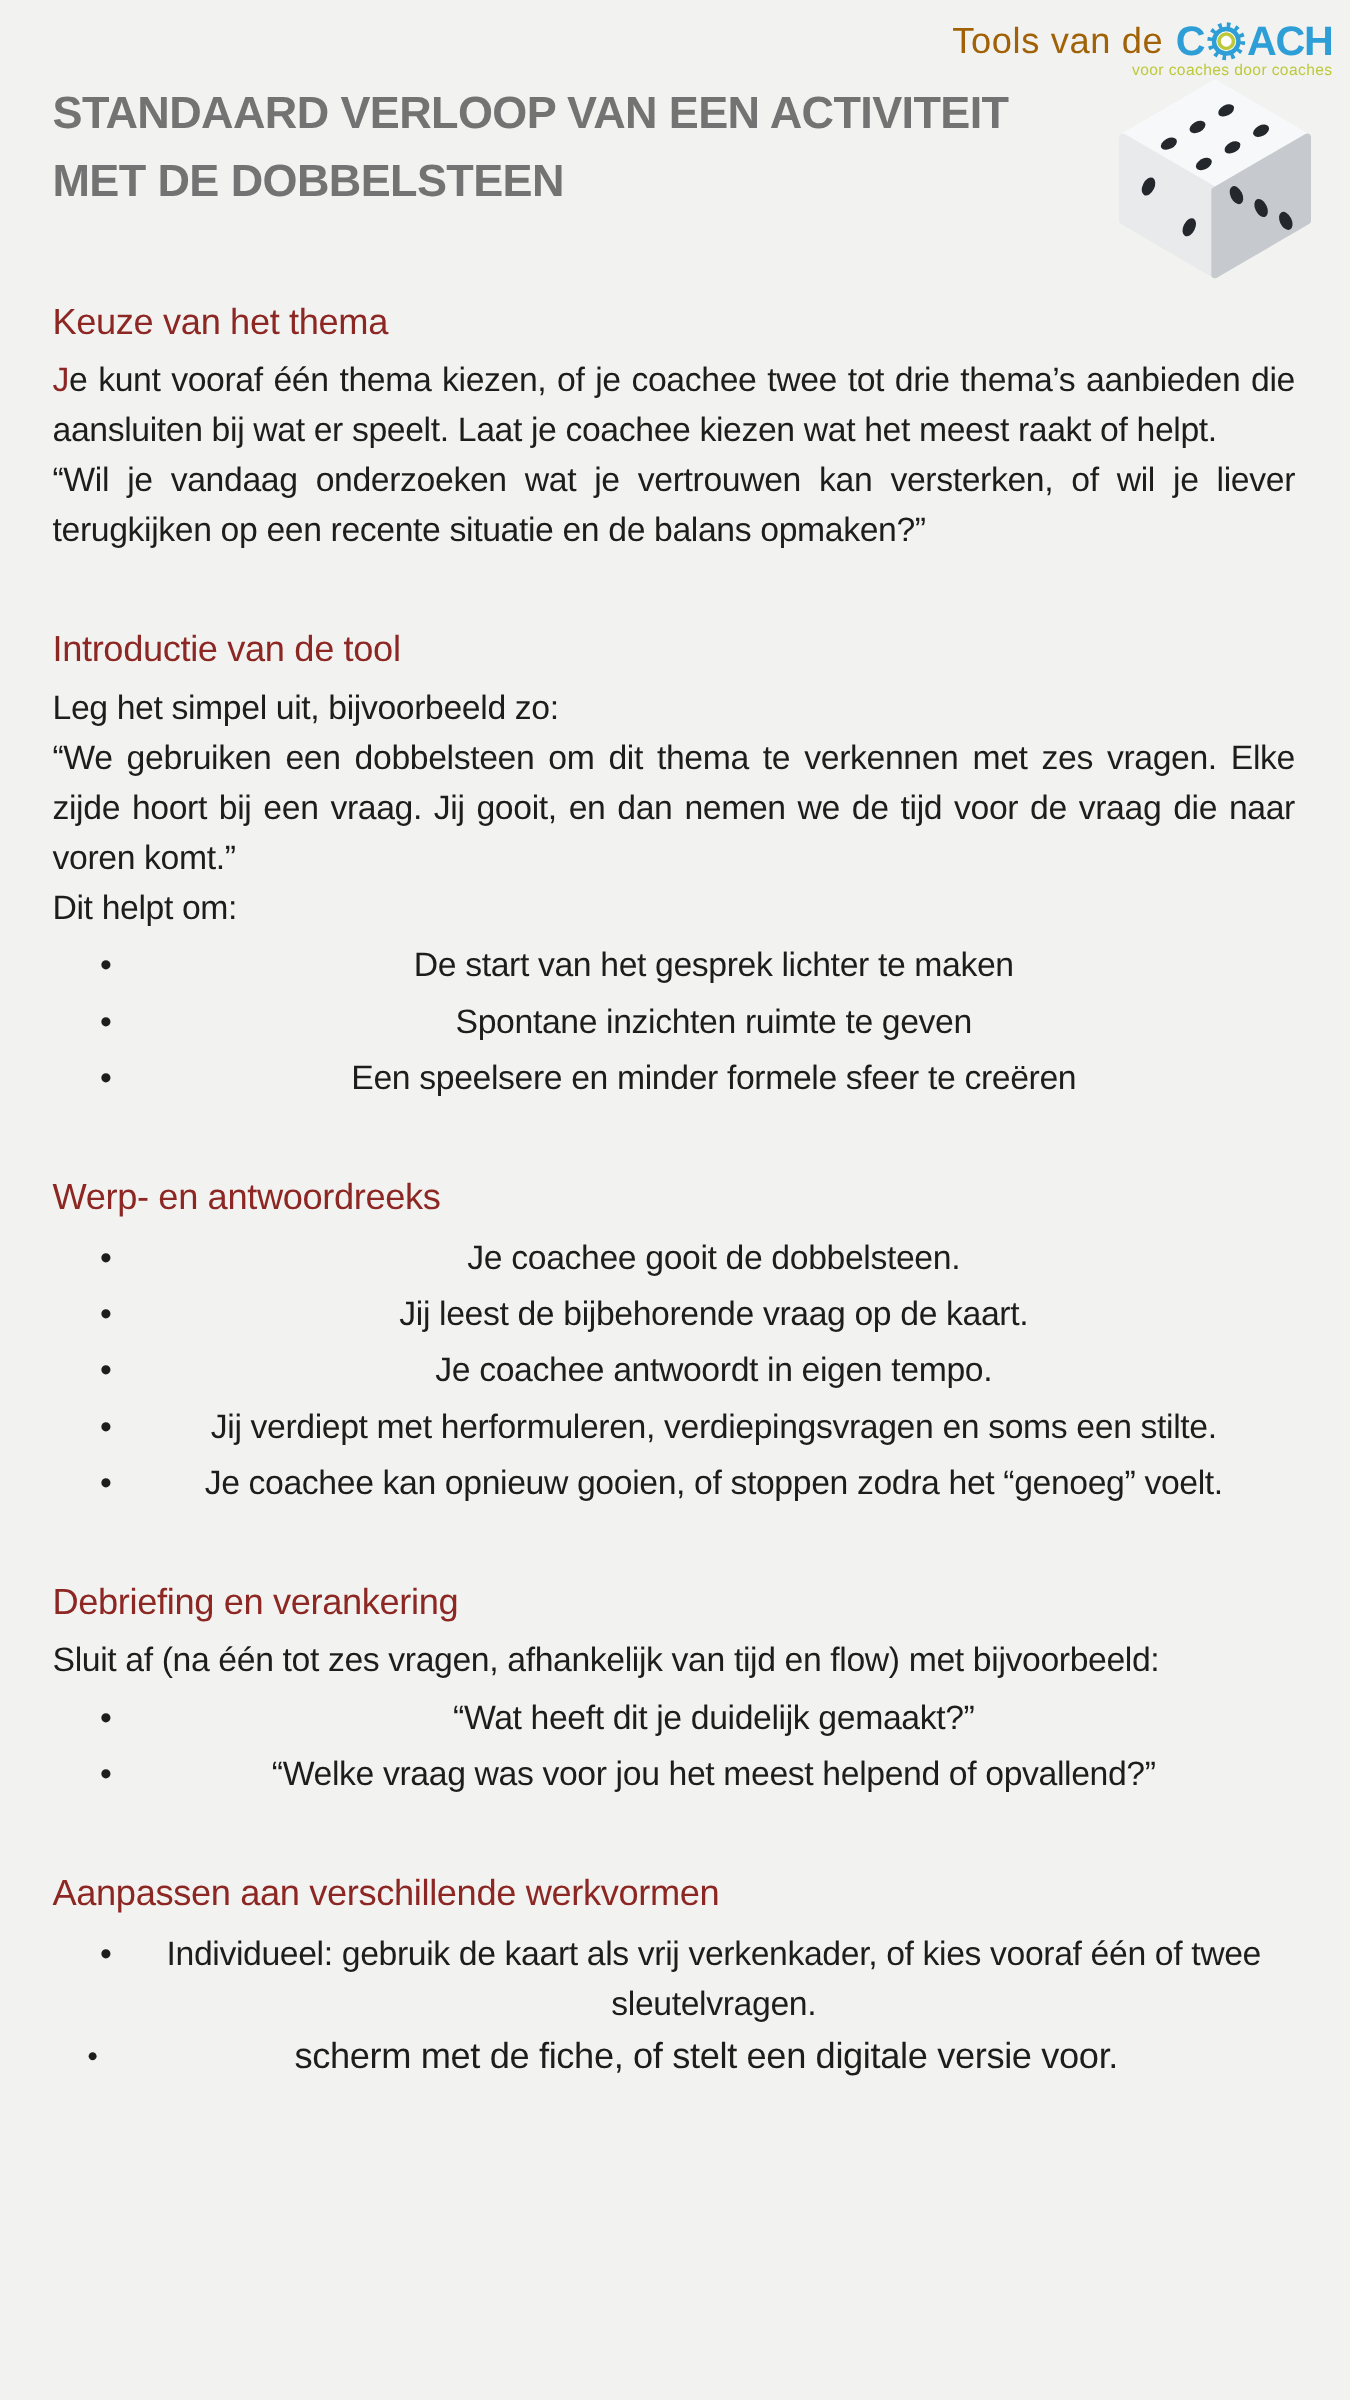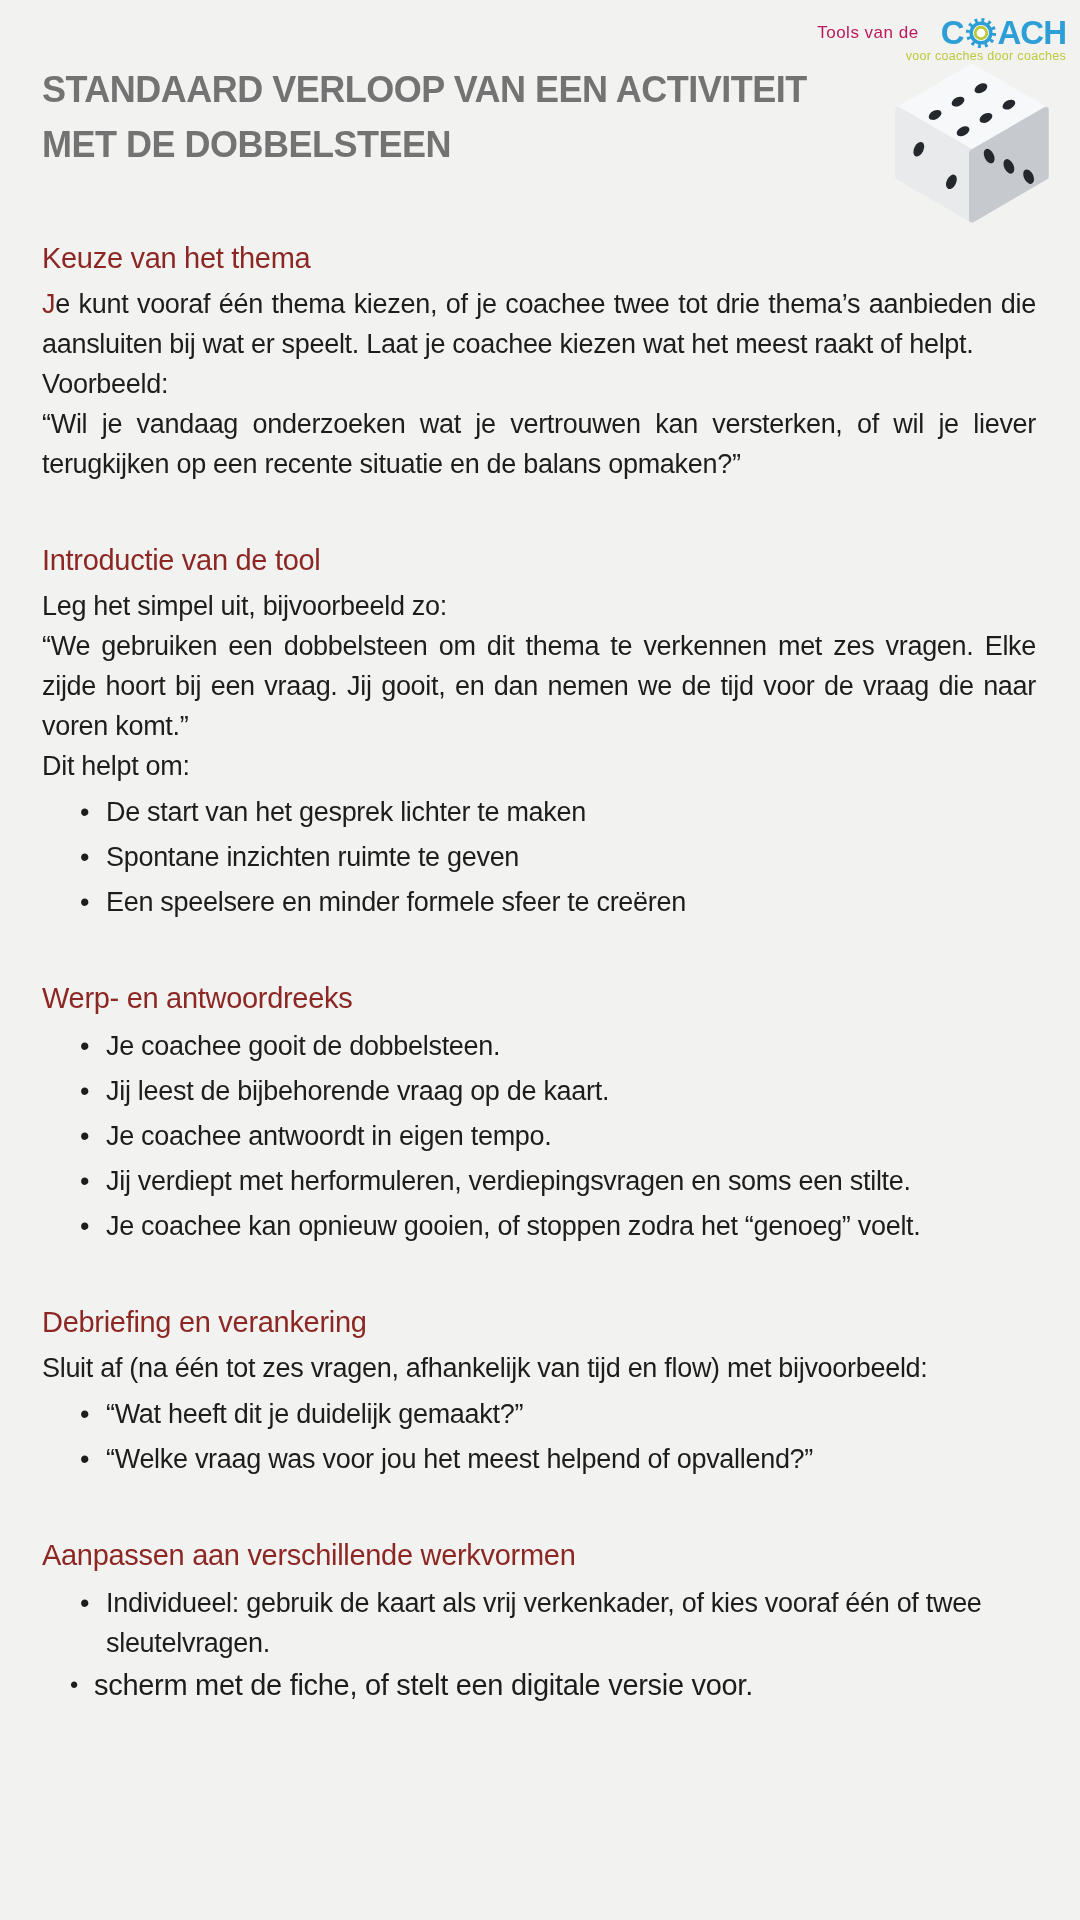--- a/index.html
+++ b/index.html
@@ -19,24 +19,24 @@
     right: 14px;
     text-align: right;
   }
   .logo-row {
     display: flex;
     align-items: center;
     justify-content: flex-end;
     gap: 2px;
   }
   .logo-prefix {
-    color: #be185d;
-    font-size: 17px;
+    color: #a16207;
+    font-size: 29px;
     letter-spacing: 0.5px;
-    margin-right: 20px;
+    margin-right: 8px;
   }
   .brand { display: inline-flex; align-items: center; }
   .brand-text {
     color: #2e9fd6;
     font-weight: bold;
     font-size: 33px;
     letter-spacing: -1px;
   }
   .gear-svg { margin: 0 1px; display: block; }
   .logo-tagline {
@@ -90,20 +90,21 @@
     margin-top: 6px;
     padding-left: 38px;
   }
   ul.bullets li {
     position: relative;
     font-size: 27px;
     line-height: 40px;
     letter-spacing: -0.3px;
     padding-left: 26px;
     margin-bottom: 5px;
+    text-align: center;
   }
   ul.bullets li::before {
     content: "•";
     position: absolute;
     left: 0;
     top: 0;
     font-size: 27px;
   }
   ul.bullets li.small {
     font-size: 29px;
@@ -164,21 +165,20 @@
 
 <div class="content" id="content">
   <h1 class="page-title">
     <span>STANDAARD VERLOOP VAN EEN ACTIVITEIT</span>
     <span>MET DE DOBBELSTEEN</span>
   </h1>
 
 <section class="section">
       <h2>Keuze van het thema</h2>
       <p class="body-text justify"><span class="lead-red">J</span><span>e kunt vooraf één thema kiezen, of je coachee twee tot drie thema’s aanbieden die aansluiten bij wat er speelt. Laat je coachee kiezen wat het meest raakt of helpt.</span></p>
-      <p class="body-text">Voorbeeld:</p>
       <p class="body-text justify">“Wil je vandaag onderzoeken wat je vertrouwen kan versterken, of wil je liever terugkijken op een recente situatie en de balans opmaken?”</p>
     </section>
     <section class="section">
       <h2>Introductie van de tool</h2>
       <p class="body-text">Leg het simpel uit, bijvoorbeeld zo:</p>
       <p class="body-text justify">“We gebruiken een dobbelsteen om dit thema te verkennen met zes vragen. Elke zijde hoort bij een vraag. Jij gooit, en dan nemen we de tijd voor de vraag die naar voren komt.”</p>
       <p class="body-text">Dit helpt om:</p>
       <ul class="bullets">
         <li class="bullet-item">De start van het gesprek lichter te maken</li>
         <li class="bullet-item">Spontane inzichten ruimte te geven</li>

